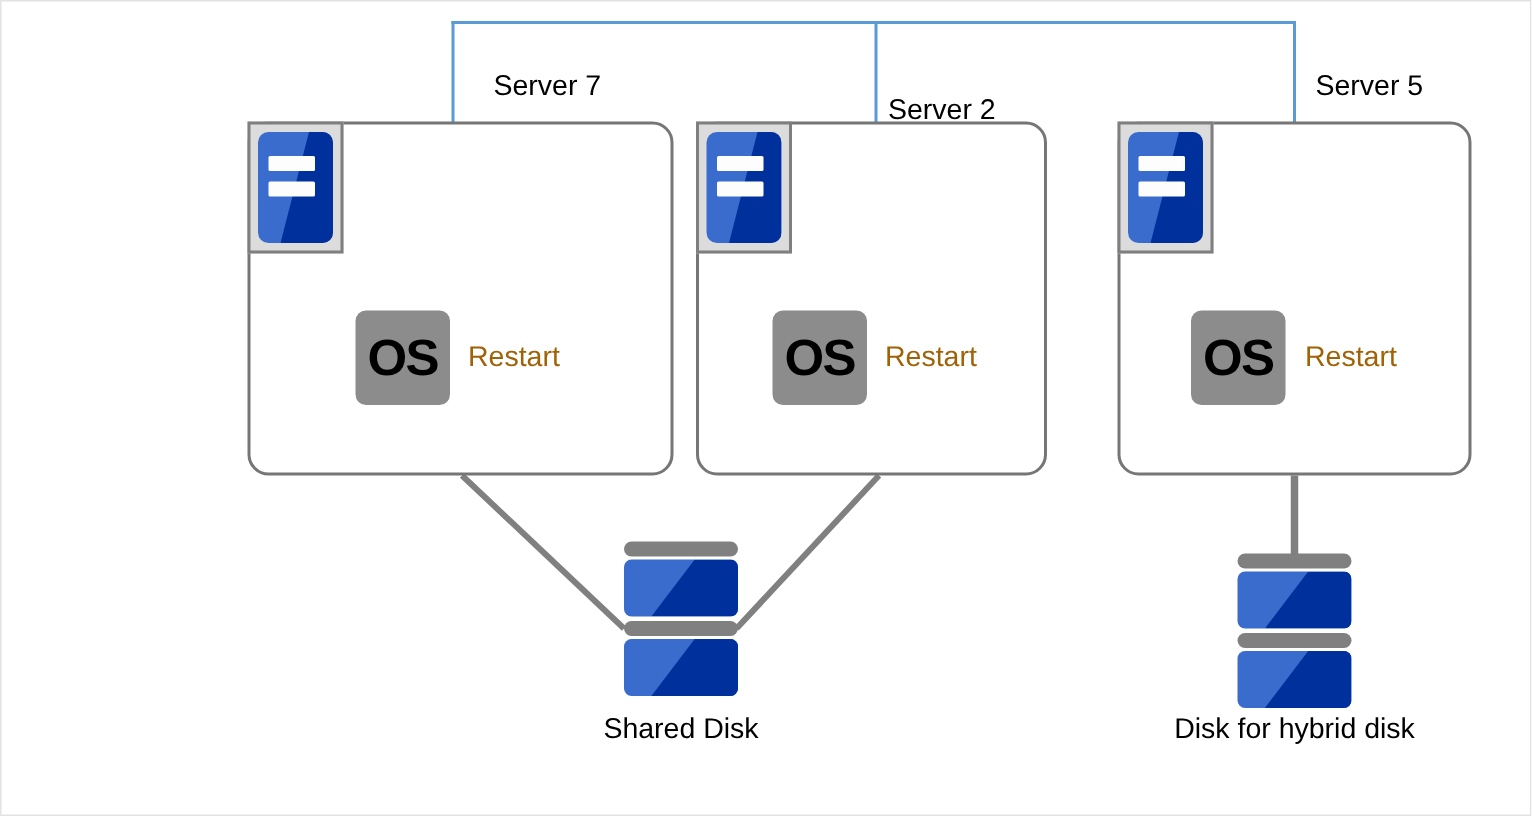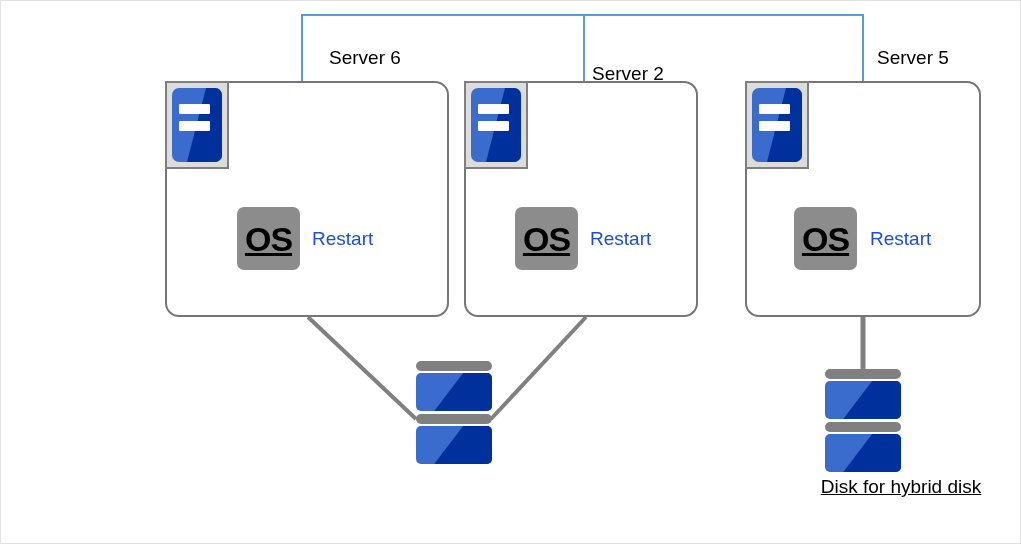--- a/index.html
+++ b/index.html
@@ -91,26 +91,25 @@
     background:#8c8c8c;
     border-radius:7px;
     display:flex;
     align-items:center;
     justify-content:center;
     font-size:34px;
     font-weight:bold;
     color:#000000;
     letter-spacing:-1px;
     line-height:1;
-    text-decoration:underline;
   }
   .restart-label{
     position:absolute;
     font-size:19px;
-    color:#1d4ed8;
+    color:#a16207;
     white-space:nowrap;
   }
   .connector-svg{
     position:absolute;
     left:0; top:0;
     width:1021px;
     height:544px;
     pointer-events:none;
   }
 
@@ -161,21 +160,21 @@
   <div class="bracket-v" style="left:300px; top:13px; height:68px;"></div>
   <div class="bracket-v" style="left:582px; top:13px; height:68px;"></div>
   <div class="bracket-v" style="left:861px; top:13px; height:68px;"></div>
 
   <svg class="connector-svg">
     <line x1="307" y1="316" x2="415" y2="418" stroke="#808080" stroke-width="4"></line>
     <line x1="585" y1="316" x2="490" y2="418" stroke="#808080" stroke-width="4"></line>
     <line x1="862" y1="316" x2="862" y2="370" stroke="#808080" stroke-width="5"></line>
   </svg>
 
-  <div class="server-label" style="left:328px; top:46px;">Server 6</div>
+  <div class="server-label" style="left:328px; top:46px;">Server 7</div>
 
   <div class="server-box" style="left:164px; top:80px; width:284px; height:236px;"></div>
 
   <div class="srv-icon" style="left:164px; top:80px;">
     <div class="srv-icon-inner">
       <div class="srv-bar b1"></div>
       <div class="srv-bar b2"></div>
     </div>
   </div>
 
@@ -212,27 +211,28 @@
 
   <div class="disk" style="left:415px; top:360px;">
     <div class="disk-cap"></div>
     <div class="disk-body"></div>
     <div class="disk-gap"></div>
     <div class="disk-cap"></div>
     <div class="disk-body"></div>
   </div>
 
   <div class="caption" style="left:303px; top:473px; width:300px;">
+    <div>Shared Disk</div>
   </div>
 
   <div class="disk" style="left:824px; top:368px;">
     <div class="disk-cap"></div>
     <div class="disk-body"></div>
     <div class="disk-gap"></div>
     <div class="disk-cap"></div>
     <div class="disk-body"></div>
   </div>
 
-  <div class="caption" style="left:780px; top:473px; width:240px;text-decoration:underline;">
+  <div class="caption" style="left:742px; top:473px; width:240px;">
     <div>Disk for hybrid disk</div>
   </div>
 
 </div>
 
 </body></html>

